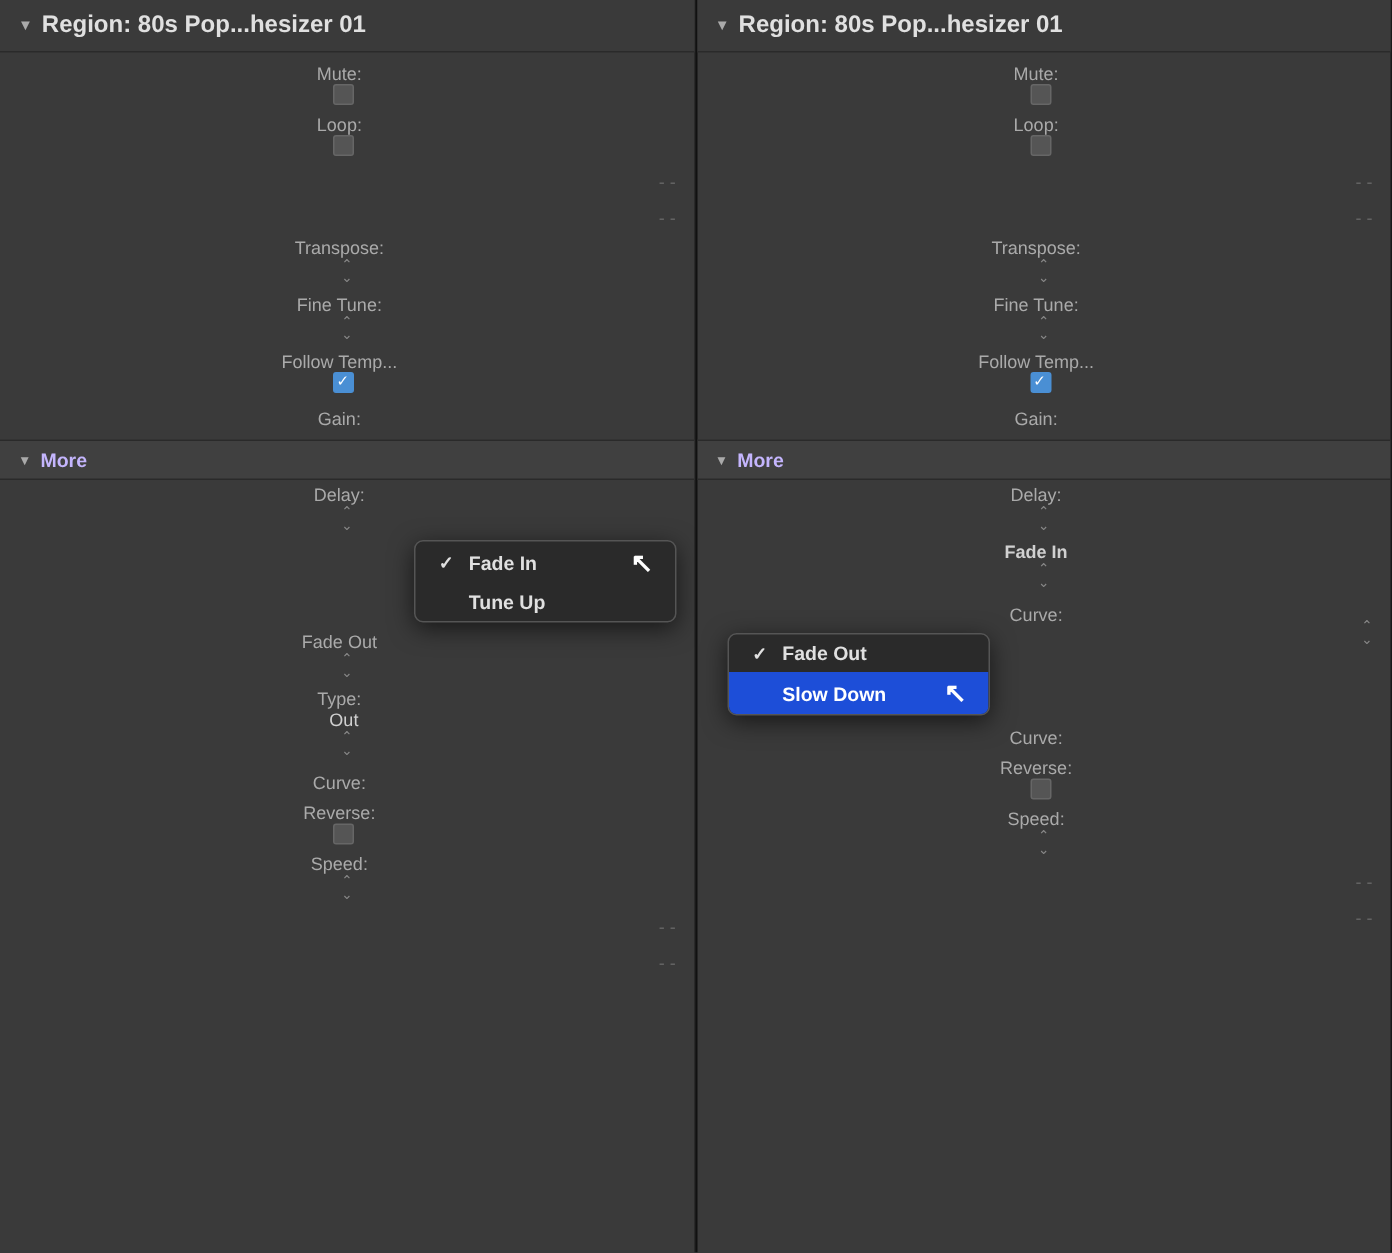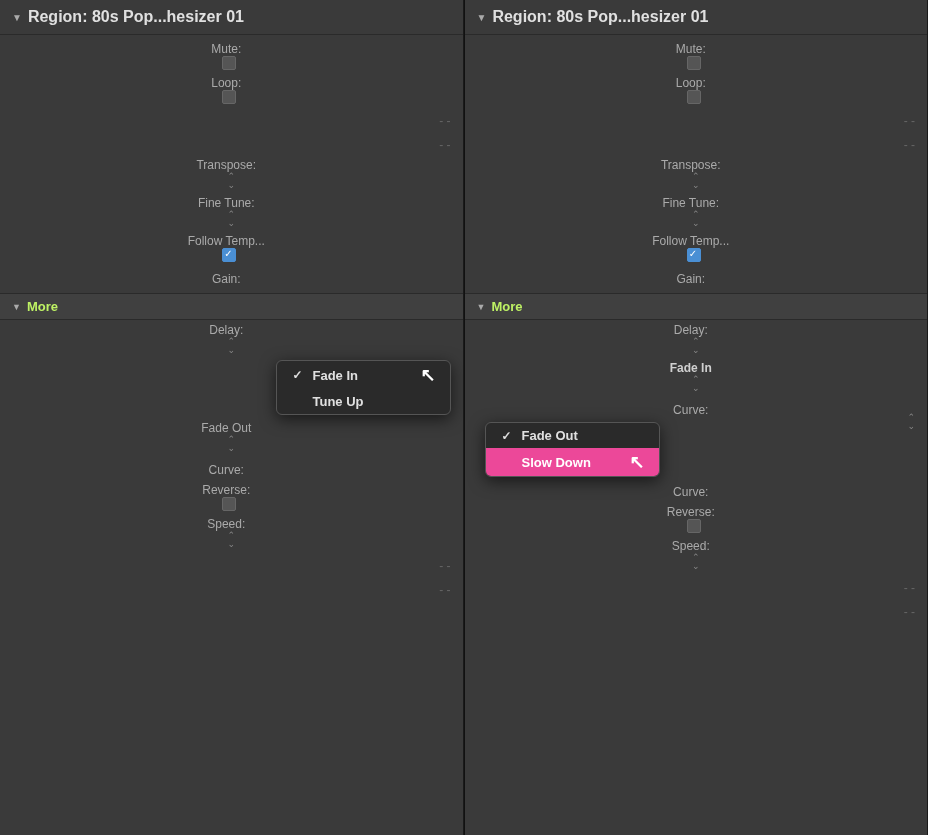--- a/index.html
+++ b/index.html
@@ -130,21 +130,21 @@
       gap: 6px;
       margin-top: 4px;
     }
     .section-header .tri {
       font-size: 9px;
       color: #aaa;
     }
     .section-header .sec-label {
       font-size: 13px;
       font-weight: 600;
-      color: #bef264;
+      color: #c4b5fd;
     }
 
     .dropdown-popup {
       position: absolute;
       background: #2a2a2a;
       border: 1px solid #555;
       border-radius: 6px;
       z-index: 10;
       min-width: 160px;
       box-shadow: 0 4px 16px rgba(0,0,0,0.6);
@@ -158,21 +158,21 @@
       gap: 8px;
       cursor: pointer;
       font-size: 13px;
       font-weight: 600;
       color: #e0e0e0;
     }
     .dropdown-item.selected {
       
     }
     .dropdown-item.highlighted {
-      background: #ec4899;
+      background: #1d4ed8;
       color: white;
     }
     .checkmark {
       font-size: 12px;
       width: 14px;
       text-align: center;
     }
 
     
     .divider {
@@ -250,20 +250,25 @@
           <span>Tune Up</span>
         </div>
       </div>
     </div>
 
     <div class="row" style="margin-top: 58px;">
       <span class="row-label">Fade Out</span>
       <span class="stepper-arrows"></span>
     </div>
 
+    <div class="row">
+      <span class="row-label">Type:</span>
+      <span class="row-value">Out</span>
+      <span class="stepper-arrows"></span>
+    </div>
 
     <div class="row">
       <span class="row-label">Curve:</span>
     </div>
 
     <div class="row">
       <span class="row-label">Reverse:</span>
       <span class="checkbox"></span>
     </div>
 

